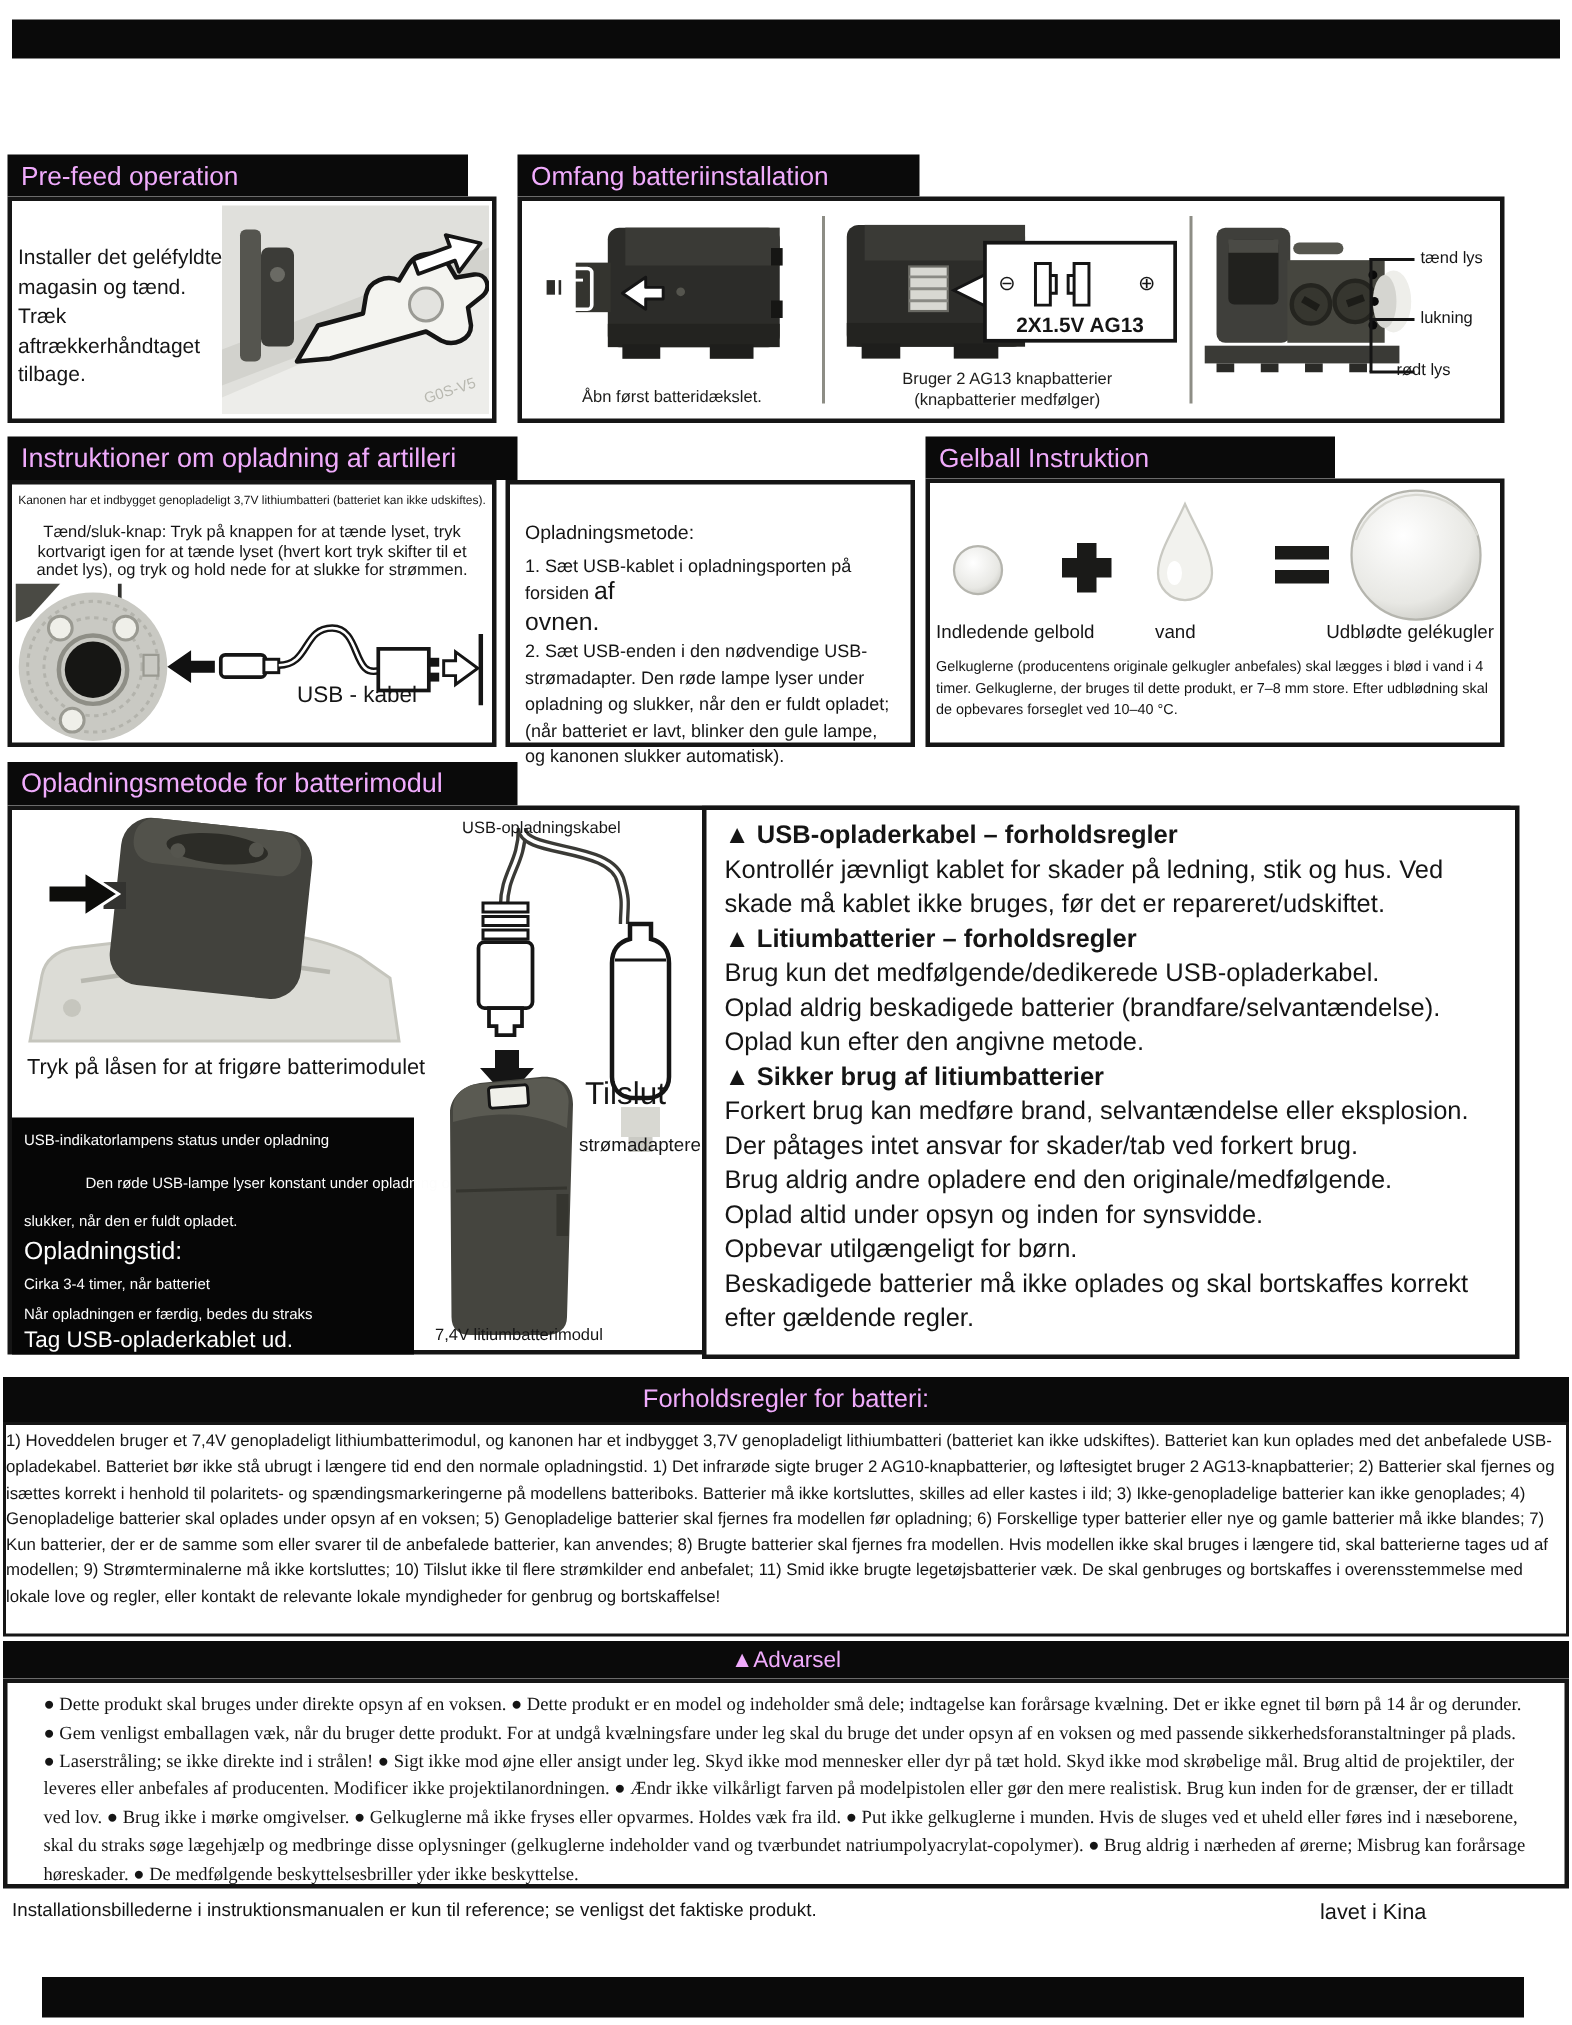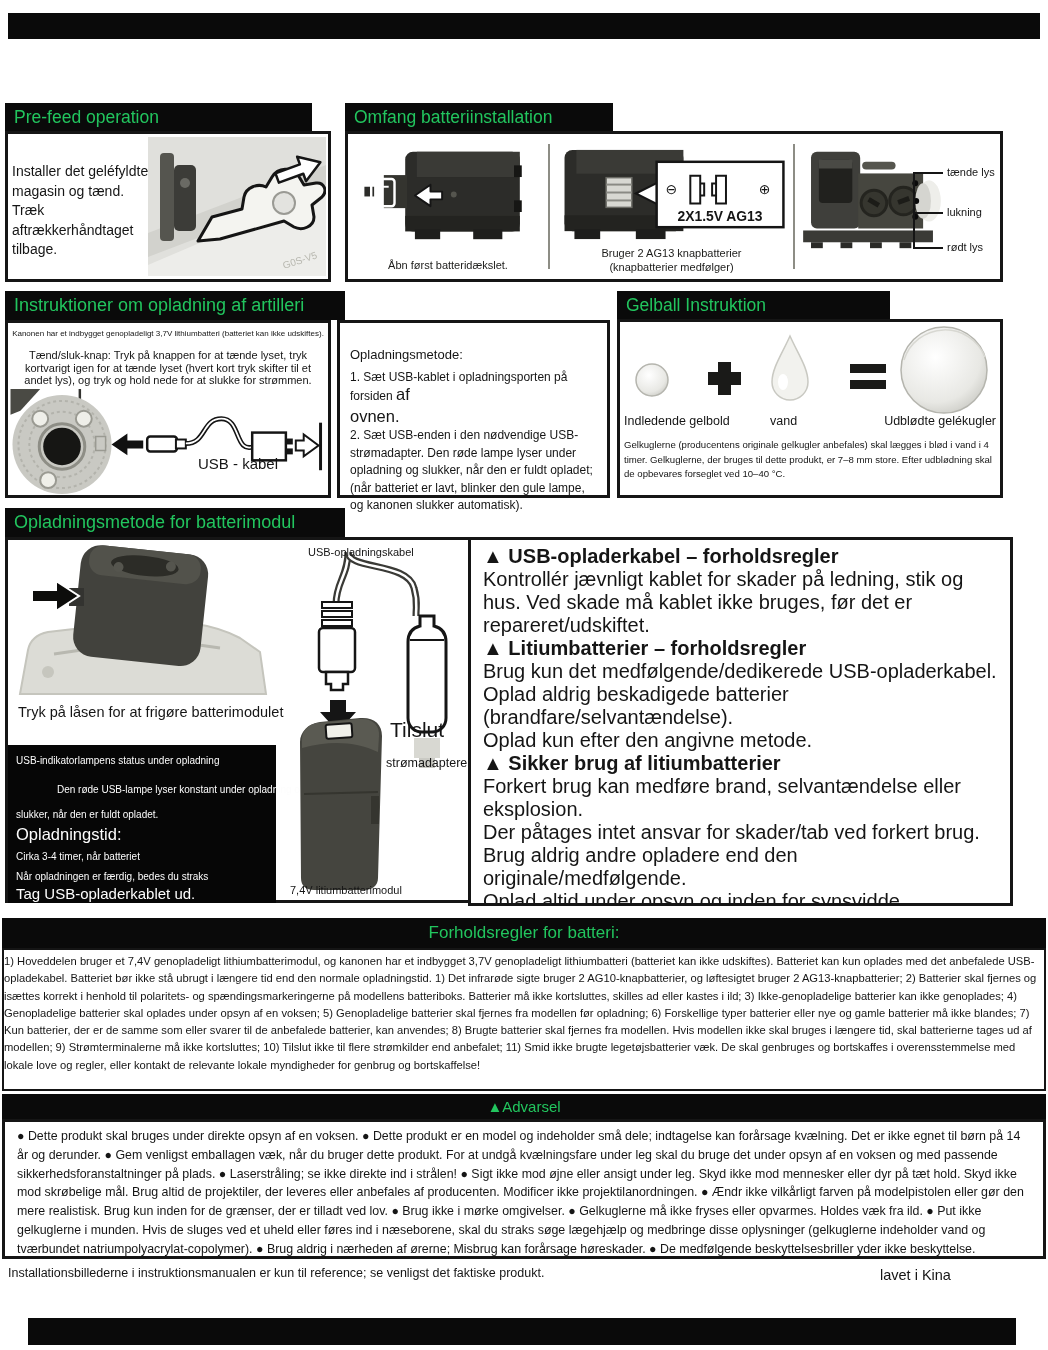--- a/index.html
+++ b/index.html
@@ -1,33 +1,33 @@
 <!DOCTYPE html>
 <html><head>
 <meta charset="utf-8">
 <style>
   html,body{margin:0;padding:0;background:#f2f2f2;}
   .page{position:relative;width:1048px;height:1350px;background:#ffffff;margin:0 auto;
         font-family:"Liberation Sans",sans-serif;color:#151515;overflow:hidden;}
   .abs{position:absolute;}
-  .hdr{position:absolute;background:#0a0a0a;color:#22c55e;font-size:17.5px;
+  .hdr{position:absolute;background:#0a0a0a;color:#f0abfc;font-size:17.5px;
        padding:4px 0 4px 9px;box-sizing:border-box;white-space:nowrap;overflow:hidden;}
   .box{position:absolute;border:3px solid #151515;box-sizing:border-box;background:#fff;}
   .bar{position:absolute;background:#0a0a0a;}
   .cap{text-align:center;color:#1c1c1a;}
   .divider-v{width:2px;background:#8d8d85;margin:10px 0;}
   .cells{display:flex;width:100%;height:100%;}
   .cell{position:relative;flex:0 0 auto;}
   .sight-label{position:absolute;font-size:11px;white-space:nowrap;}
   .sight-line{position:absolute;height:1.5px;background:#151515;width:30px;}
   .sight-vline{position:absolute;width:1.5px;background:#151515;}
   .big-step{font-size:16.5px;}
   .blackbox{position:absolute;background:#060606;color:#fdfdfd;text-decoration:underline;}
   .bb-line{position:absolute;font-size:10px;white-space:nowrap;}
-  .p-item{font-size:20px;line-height:23px;}
+  .p-item{font-size:17px;line-height:23px;}
   .p-bold{font-weight:bold;}
   .rules-body{font-size:11.2px;line-height:17.3px;}
   .warn-body{font-size:12.4px;line-height:18.8px;}
 </style>
 </head>
 <body>
 
 <div class="page">
 
   <div class="bar" style="left:8px;top:13px;width:1032px;height:26px;"></div>
@@ -117,23 +117,23 @@
           <ellipse cx="134" cy="62" rx="12" ry="21" fill="#eeeeea"></ellipse>
           <ellipse cx="128" cy="62" rx="8" ry="18" fill="#d5d5d0"></ellipse>
           <circle cx="120" cy="44" r="3" fill="#0a0a0a"></circle>
           <circle cx="121" cy="62" r="3" fill="#0a0a0a"></circle>
           <circle cx="120" cy="78" r="3" fill="#0a0a0a"></circle>
         </svg>
         <div class="sight-vline" style="left:118px;top:38px;height:76px;"></div>
         <div class="sight-line" style="left:118px;top:38px;"></div>
         <div class="sight-line" style="left:118px;top:78px;"></div>
         <div class="sight-line" style="left:118px;top:113px;"></div>
-        <div class="sight-label" style="left:152px;top:32px;">tænde lys</div>
+        <div class="sight-label" style="left:152px;top:32px;">tænd lys</div>
         <div class="sight-label" style="left:152px;top:72px;">lukning</div>
-        <div class="sight-label" style="left:152px;top:107px;text-align:center;">rødt lys</div>
+        <div class="sight-label" style="left:136px;top:107px;text-align:center;">rødt lys</div>
       </div>
     </div>
   </div>
 
   <div class="hdr" style="left:5px;top:291px;width:340px;height:29px;font-size:18px;">Instruktioner om opladning af artilleri</div>
   <div class="box" style="left:5px;top:320px;width:326px;height:178px;">
     <div class="abs" style="left:1px;top:6px;width:318px;font-size:8px;text-align:center;white-space:nowrap;">Kanonen har et indbygget genopladeligt 3,7V lithiumbatteri (batteriet kan ikke udskiftes).</div>
     <div class="abs" style="left:7px;top:26px;width:306px;font-size:11px;line-height:12.5px;text-align:center;">Tænd/sluk-knap: Tryk på knappen for at tænde lyset, tryk kortvarigt igen for at tænde lyset (hvert kort tryk skifter til et andet lys), og tryk og hold nede for at slukke for strømmen.</div>
     <svg viewBox="0 0 318 106" style="position:absolute;left:2px;top:66px;width:316px;height:105px;">
       <path d="M0,0 L30,0 10,22 0,26 Z" fill="#4a4a44"></path>
@@ -270,21 +270,21 @@
       <div class="p-item">Beskadigede batterier må ikke oplades og skal bortskaffes korrekt efter gældende regler.</div>
     </div>
   </div>
 
   <div class="hdr" style="left:2px;top:918px;width:1044px;height:30px;text-align:center;padding:0;line-height:30px;font-size:17px;">Forholdsregler for batteri:</div>
   <div class="box" style="left:2px;top:948px;width:1044px;height:143px;border-width:2.5px;padding:3px 0;overflow:hidden;">
     <div class="rules-body">1) Hoveddelen bruger et 7,4V genopladeligt lithiumbatterimodul, og kanonen har et indbygget 3,7V genopladeligt lithiumbatteri (batteriet kan ikke udskiftes). Batteriet kan kun oplades med det anbefalede USB-opladekabel. Batteriet bør ikke stå ubrugt i længere tid end den normale opladningstid. 1) Det infrarøde sigte bruger 2 AG10-knapbatterier, og løftesigtet bruger 2 AG13-knapbatterier; 2) Batterier skal fjernes og isættes korrekt i henhold til polaritets- og spændingsmarkeringerne på modellens batteriboks. Batterier må ikke kortsluttes, skilles ad eller kastes i ild; 3) Ikke-genopladelige batterier kan ikke genoplades; 4) Genopladelige batterier skal oplades under opsyn af en voksen; 5) Genopladelige batterier skal fjernes fra modellen før opladning; 6) Forskellige typer batterier eller nye og gamle batterier må ikke blandes; 7) Kun batterier, der er de samme som eller svarer til de anbefalede batterier, kan anvendes; 8) Brugte batterier skal fjernes fra modellen. Hvis modellen ikke skal bruges i længere tid, skal batterierne tages ud af modellen; 9) Strømterminalerne må ikke kortsluttes; 10) Tilslut ikke til flere strømkilder end anbefalet; 11) Smid ikke brugte legetøjsbatterier væk. De skal genbruges og bortskaffes i overensstemmelse med lokale love og regler, eller kontakt de relevante lokale myndigheder for genbrug og bortskaffelse!</div>
   </div>
 
   <div class="hdr" style="left:2px;top:1094px;width:1044px;height:25px;text-align:center;padding:0;line-height:25px;font-size:15px;">▲Advarsel</div>
-  <div class="box" style="left:2px;top:1119px;width:1044px;height:140px;padding:5px 12px;overflow:hidden;">
+  <div class="box" style="left:2px;top:1119px;width:1044px;height:140px;padding:5px 24px;overflow:hidden;font-family:Liberation Serif, serif;">
     <div class="warn-body">● Dette produkt skal bruges under direkte opsyn af en voksen. ● Dette produkt er en model og indeholder små dele; indtagelse kan forårsage kvælning. Det er ikke egnet til børn på 14 år og derunder. ● Gem venligst emballagen væk, når du bruger dette produkt. For at undgå kvælningsfare under leg skal du bruge det under opsyn af en voksen og med passende sikkerhedsforanstaltninger på plads. ● Laserstråling; se ikke direkte ind i strålen! ● Sigt ikke mod øjne eller ansigt under leg. Skyd ikke mod mennesker eller dyr på tæt hold. Skyd ikke mod skrøbelige mål. Brug altid de projektiler, der leveres eller anbefales af producenten. Modificer ikke projektilanordningen. ● Ændr ikke vilkårligt farven på modelpistolen eller gør den mere realistisk. Brug kun inden for de grænser, der er tilladt ved lov. ● Brug ikke i mørke omgivelser. ● Gelkuglerne må ikke fryses eller opvarmes. Holdes væk fra ild. ● Put ikke gelkuglerne i munden. Hvis de sluges ved et uheld eller føres ind i næseborene, skal du straks søge lægehjælp og medbringe disse oplysninger (gelkuglerne indeholder vand og tværbundet natriumpolyacrylat-copolymer). ● Brug aldrig i nærheden af ørerne; Misbrug kan forårsage høreskader. ● De medfølgende beskyttelsesbriller yder ikke beskyttelse.</div>
   </div>
 
   <div class="abs" style="left:8px;top:1266px;font-size:12.5px;">Installationsbillederne i instruktionsmanualen er kun til reference; se venligst det faktiske produkt.</div>
   <div class="abs" style="left:880px;top:1267px;font-size:14.5px;">lavet i Kina</div>
 
   <div class="bar" style="left:28px;top:1318px;width:988px;height:27px;"></div>
 
 </div>
 

